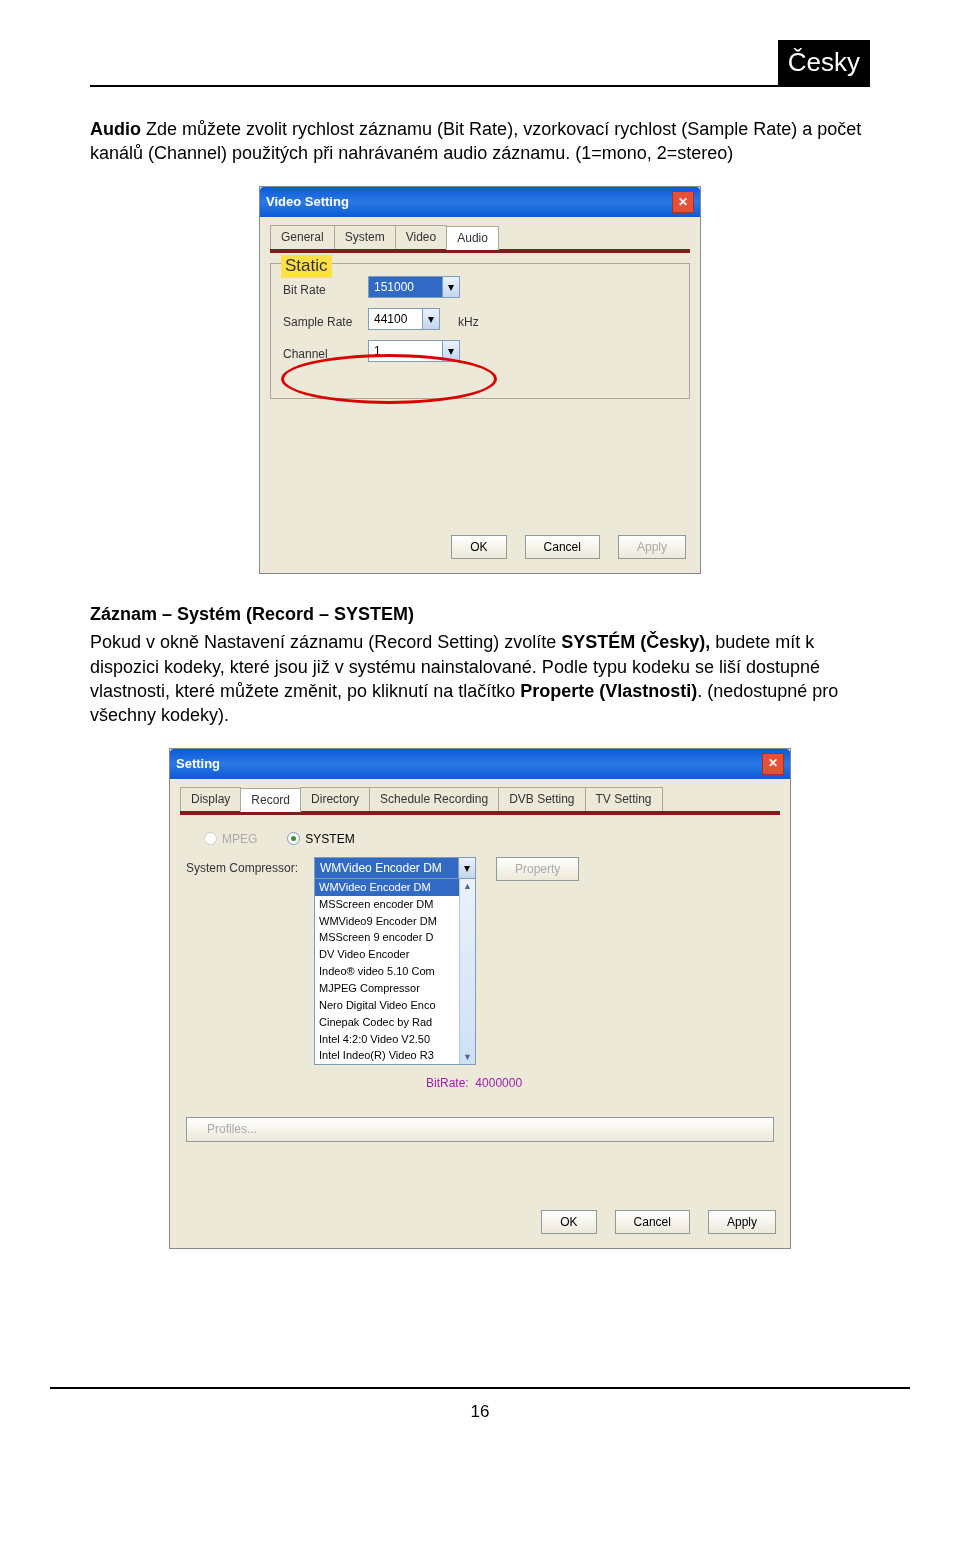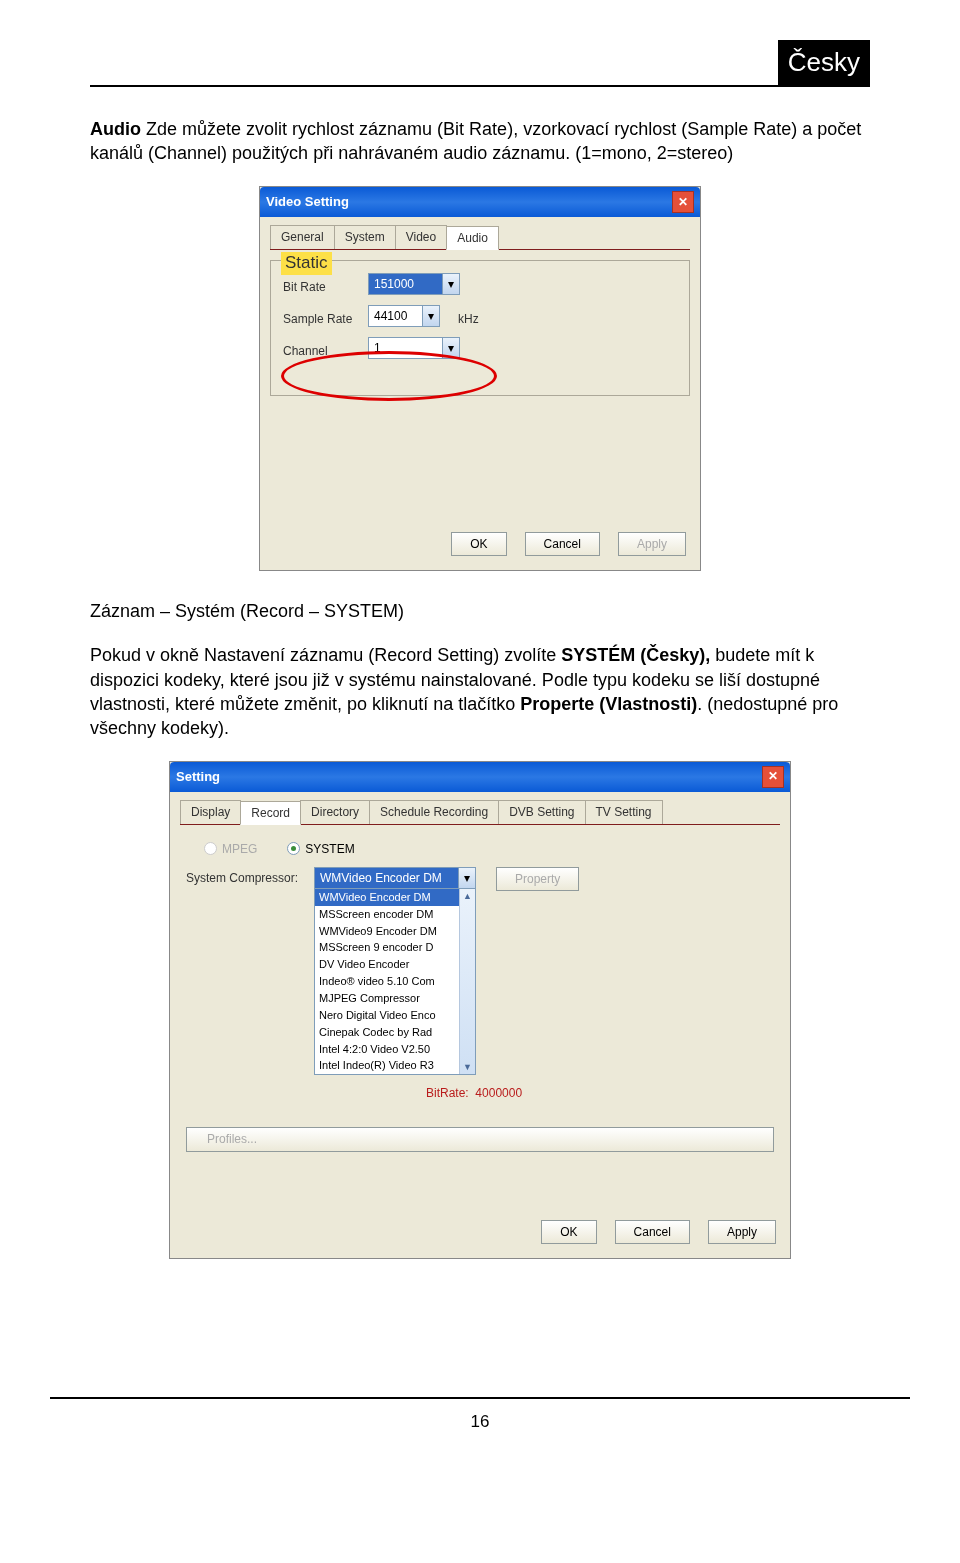--- a/index.html
+++ b/index.html
@@ -23,21 +23,21 @@
     background:linear-gradient(to bottom,#0a5ad6,#2b78e4 50%,#0a5ad6);
     color:#fff;font-weight:bold;font-size:13px;padding:4px 6px;
     display:flex;justify-content:space-between;align-items:center;
     border-top-left-radius:4px;border-top-right-radius:4px
   }
   .closebtn{
     background:#e55039;border:1px solid #a63124;color:#fff;width:20px;height:20px;
     display:flex;align-items:center;justify-content:center;font-size:12px;font-weight:bold
   }
   .dlgbody{padding:8px 10px 14px}
-  .tabs{display:flex;border-bottom:1px solid #7f1d1d;margin-bottom:10px}
+  .tabs{display:flex;border-bottom:4px solid #7f1d1d;margin-bottom:10px}
   .tab{
     border:1px solid #aca899;border-bottom:none;padding:3px 10px;background:#ece9d8;
     margin-right:-1px;font-size:12px;color:#333
   }
   .tab.active{background:#fff;border-bottom:1px solid #fff;position:relative;top:1px}
   .group{
     border:1px solid #aca899;padding:12px 12px 18px;position:relative;margin-bottom:16px
   }
   .group-title{
     position:absolute;top:-9px;left:10px;background:#fde047;padding:0 4px;font-size:17px;color:#333
@@ -77,21 +77,21 @@
     border:1px solid #7f9db9;background:#fff;width:160px;font-size:11px;
     position:relative
   }
   .listbox .item{padding:1px 4px}
   .listbox .item.sel{background:#316ac5;color:#fff}
   .scroll{
     position:absolute;right:0;top:0;bottom:0;width:15px;
     background:linear-gradient(to bottom,#eaf2fb,#cfe0f4);border-left:1px solid #b5c7de
   }
   .scroll .sarr{height:15px;display:flex;align-items:center;justify-content:center;font-size:9px;color:#4a6a99}
-  .faint{color:#b91c1c}
+  .faint{color:#a21caf}
   .faintbox{border:1px solid #c7c7c7;background:#fff;color:#aaa}
   .footer-hr{border-top:2px solid #000;margin:70px 50px 0}
   .pagenum{text-align:center;padding:12px 0 40px;font-size:17px}
   strong.k{font-weight:bold}
 </style>
 </head>
 <body>
 
 <div class="page">
   <div class="lang-badge">Česky</div>
@@ -142,21 +142,21 @@
       <div style="height:120px"></div>
       <div class="btnrow">
         <div class="btn">OK</div>
         <div class="btn">Cancel</div>
         <div class="btn disabled">Apply</div>
       </div>
     </div>
   </div>
 
   <div class="para">
-    <div style="font-weight:normal;margin-bottom:20px">Záznam – Systém (Record – SYSTEM)</div>
+    <div style="font-weight:bold;margin-bottom:4px">Záznam – Systém (Record – SYSTEM)</div>
     <span>Pokud v okně Nastavení záznamu (Record Setting) zvolíte </span><strong class="k">SYSTÉM (Česky),</strong><span> budete mít k dispozici kodeky, které jsou již v systému nainstalované. Podle typu kodeku se liší dostupné vlastnosti, které můžete změnit, po kliknutí na tlačítko </span><strong class="k">Properte (Vlastnosti)</strong><span>. (nedostupné pro všechny kodeky).</span>
   </div>
 
   <div class="dialog d2">
     <div class="titlebar">
       <span>Setting</span>
       <div class="closebtn">✕</div>
     </div>
     <div class="dlgbody">
       <div class="tabs">

